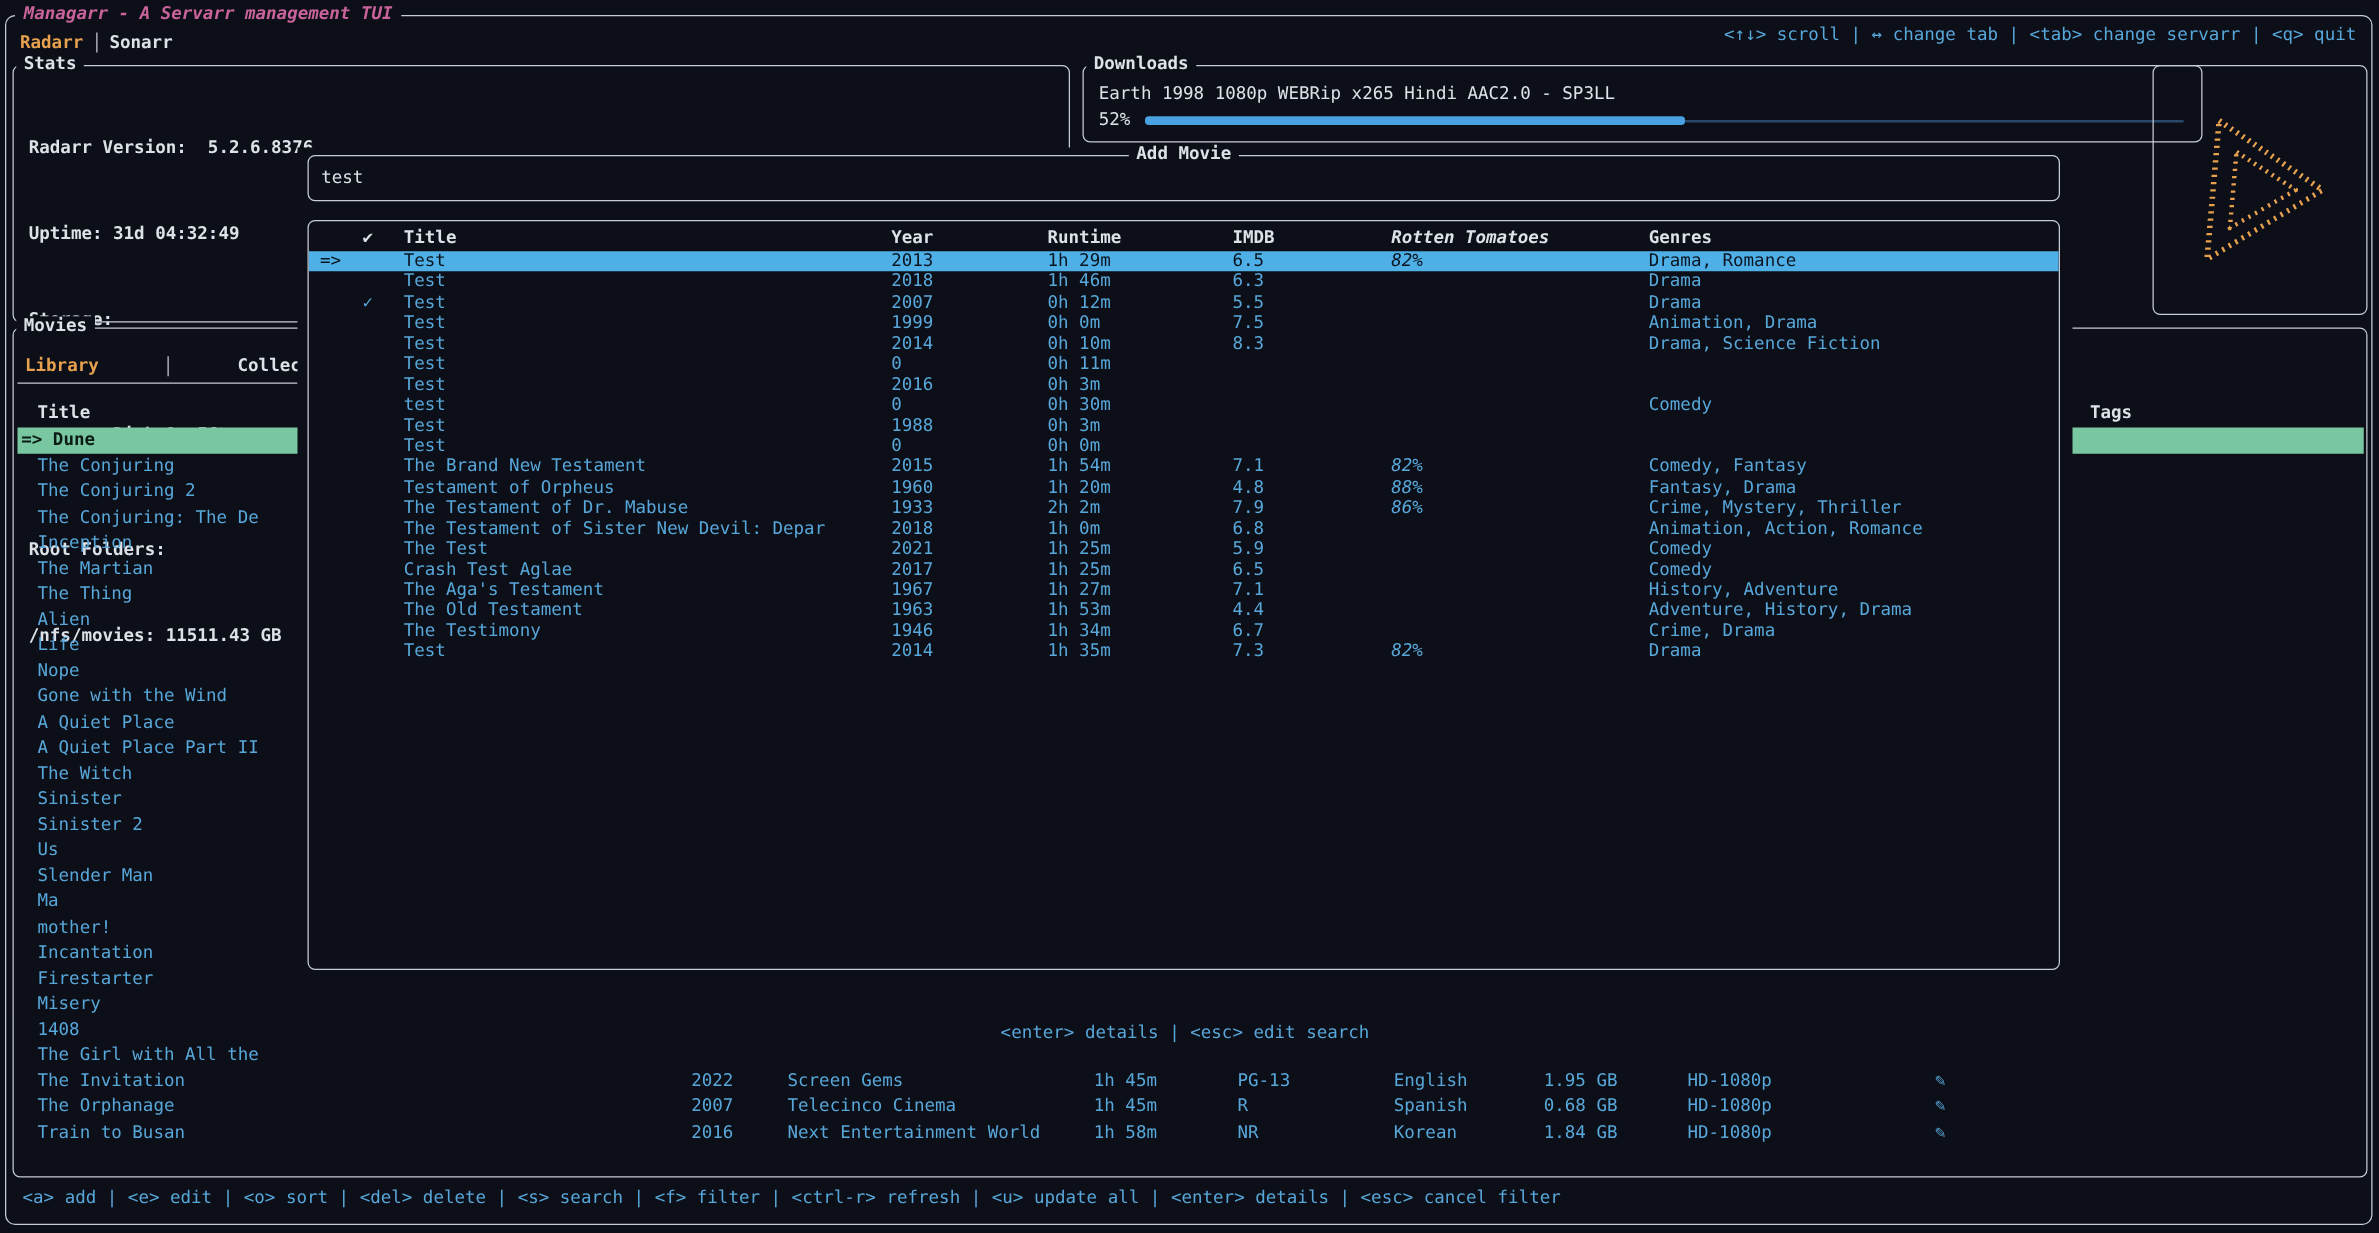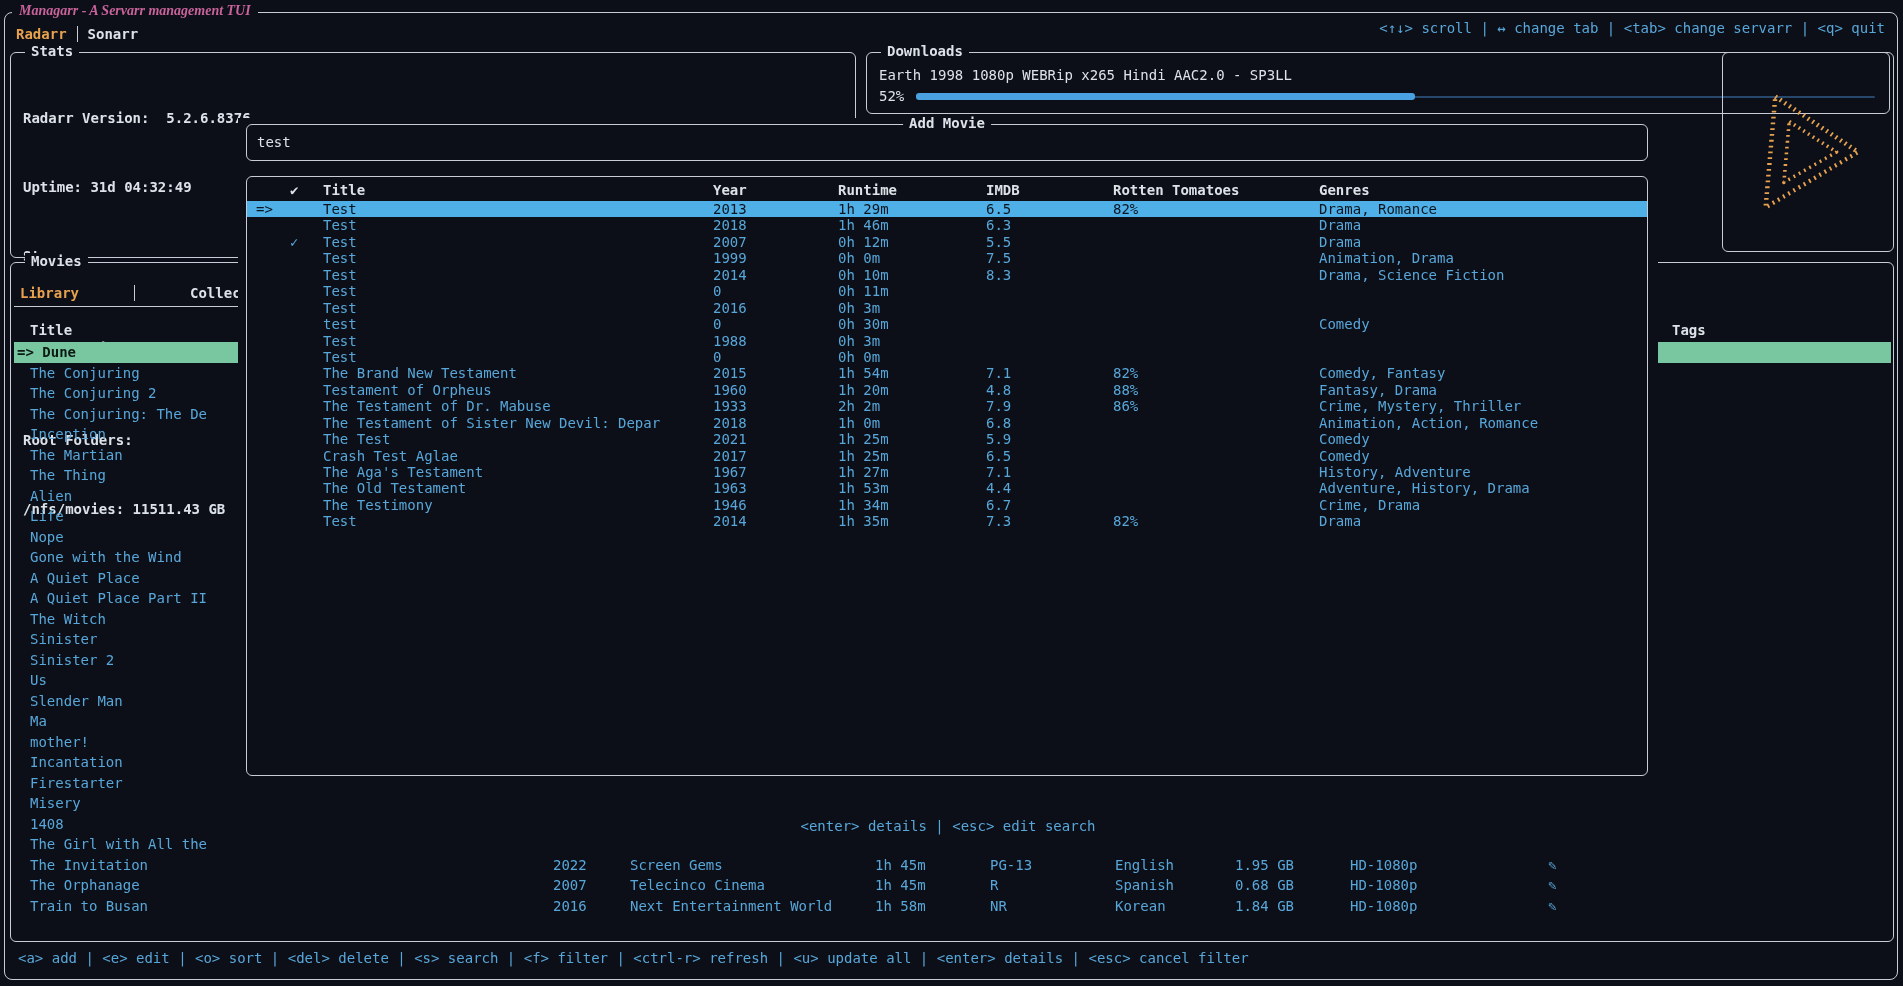--- a/index.html
+++ b/index.html
@@ -14,42 +14,42 @@
     --barblue:#4aa1e1;
     --bartrack:#27486b;
   }
   *{box-sizing:border-box;}
   html,body{margin:0;padding:0;background:var(--bg);}
   .screen{position:relative;width:1903px;height:986px;background:var(--bg);overflow:hidden;
           font-family:"DejaVu Sans Mono",monospace;font-size:14px;color:var(--fg);}
   .outer-frame{position:absolute;left:4px;top:12px;right:5px;bottom:6px;
                border:1px solid var(--border);border-radius:8px;pointer-events:none;}
   .app-title{position:absolute;left:12px;top:3px;background:var(--bg);padding:0 7px;
-             color:var(--magenta);font-style:italic;font-weight:bold;z-index:2;font-family:Liberation Serif, serif;}
+             color:var(--magenta);font-style:italic;font-weight:bold;z-index:2;}
   .servarr-tabs{position:absolute;left:16px;top:26px;display:flex;align-items:center;font-weight:bold;}
   .tab{white-space:pre;}
   .active-servarr{color:var(--orange);text-align:center;}
   .vdiv{display:inline-block;width:0;height:16px;border-left:1px solid var(--border);margin:0 10px;}
   .top-help{position:absolute;right:18px;top:20px;color:var(--blue);white-space:pre;margin-left:48px;}
 
   .tui-box{position:absolute;border:1px solid var(--border);border-radius:6px;}
-  .box-title{position:absolute;top:-10px;left:14px;background:var(--bg);padding:0 6px;
+  .box-title{position:absolute;top:-10px;left:2px;background:var(--bg);padding:0 6px;
              font-weight:bold;color:var(--fg);white-space:pre;}
   .box-title.centered{left:50%;transform:translateX(-50%);}
 
   
   .stats-box{left:10px;top:52px;width:846px;height:206px;}
   .stats-content{position:absolute;left:12px;top:8px;right:12px;line-height:23px;font-weight:bold;white-space:pre;}
   .pbar{position:relative;display:inline-block;height:7px;vertical-align:middle;}
   .ptrack{position:absolute;left:0;right:0;top:3px;height:2px;background:var(--bartrack);border-radius:1px;}
   .pfill{position:absolute;left:0;top:0;height:7px;background:var(--barblue);border-radius:3px;}
   .disk-bar{width:112px;margin-left:10px;}
 
   
-  .downloads-box{left:866px;top:52px;width:1024px;height:62px;}
+  .downloads-box{left:866px;top:52px;width:896px;height:62px;}
   .dl-name{position:absolute;left:12px;top:14px;white-space:pre;}
   .dl-progress-line{position:absolute;left:12px;right:14px;top:36px;height:14px;
                     display:flex;align-items:center;gap:12px;}
   .dl-pct{flex:0 0 auto;}
   .dl-bar{flex:1 1 auto;}
 
   
   .logo-box{left:1722px;top:52px;width:172px;height:200px;}
   .logo{position:absolute;left:50%;top:50%;transform:translate(-50%,-50%) skewX(-5deg);
         width:118px;height:126px;}
@@ -85,21 +85,21 @@
   .trows{position:absolute;left:0;right:0;top:24px;}
   .trow{display:flex;height:16.45px;line-height:16.45px;color:var(--blue);white-space:pre;}
   .trow.tsel{background:var(--selblue);color:#0b141f;}
   .cell{flex:0 0 auto;overflow:hidden;white-space:pre;}
   .w-sel{width:40px;padding-left:9px;}
   .w-check{width:36px;padding-left:3px;}
   .w-title{width:390px;}
   .w-year{width:125px;}
   .w-runtime{width:148px;}
   .w-imdb{width:127px;}
-  .w-rt{width:206px;}
+  .w-rt{width:206px;font-style:italic;}
   .w-genres{flex:1 1 auto;}
   .modal-help{position:absolute;left:0;right:0;top:700px;text-align:center;color:var(--blue);white-space:pre;}
 </style>
 </head>
 <body>
 
 <div class="screen">
 
   <div class="outer-frame"></div>
 

